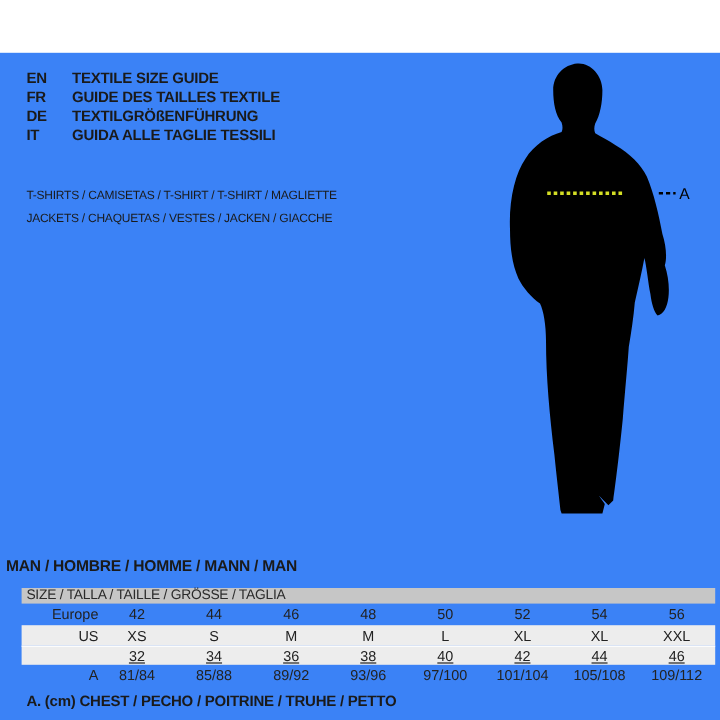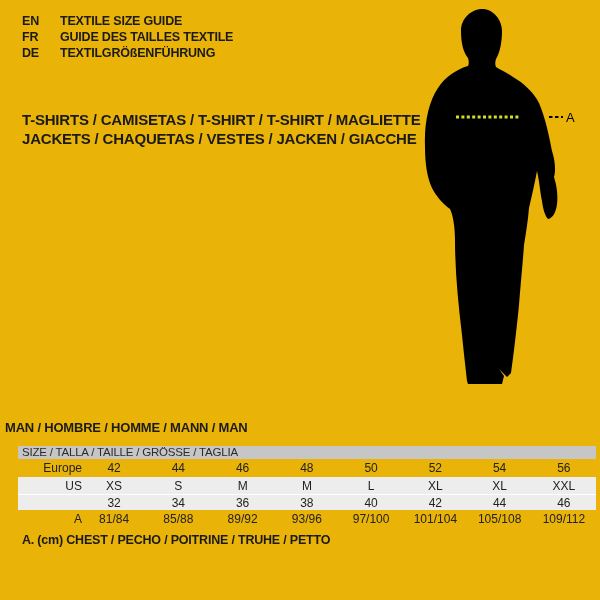--- a/index.html
+++ b/index.html
@@ -8,30 +8,30 @@
     --row-gray:#ededed;
     --ink:#1a1a1a;
   }
   *{margin:0;padding:0;box-sizing:border-box;}
   html,body{width:600px;height:600px;}
   body{
     font-family:"Liberation Sans","DejaVu Sans",sans-serif;
     background:#ffffff;color:var(--ink);
     position:relative;overflow:hidden;
   }
-  .page{position:absolute;inset:0;background:#eab308;}
+  .page{position:absolute;inset:0;background:#3b82f6;margin-top:44px;}
 
   
   .lang-list{position:absolute;left:22px;top:13px;letter-spacing:-0.2px;}
   .lang-row{display:flex;line-height:16px;font-size:12.5px;font-weight:bold;}
   .lang-code{display:inline-block;width:38px;}
 
   
   .category-lines{position:absolute;left:22px;top:110px;
-    font-size:15px;font-weight:bold;line-height:19px;letter-spacing:-0.2px;}
+    font-size:10px;font-weight:normal;line-height:19px;letter-spacing:-0.2px;}
 
   
   .figure-wrap{position:absolute;left:412px;top:5px;width:170px;height:385px;}
   .figure-wrap svg{display:block;}
   .silhouette{fill:#000;}
   .dash-accent{stroke:var(--accent);stroke-width:3;stroke-dasharray:3 2.4;fill:none;}
   .dash-black{stroke:#000;stroke-width:2;stroke-dasharray:3.5 2.5;fill:none;}
   .measure-letter{font-family:"Liberation Sans",sans-serif;font-size:13px;fill:#000;}
 
   
@@ -42,21 +42,21 @@
   .size-table{position:absolute;left:18px;top:446px;width:578px;font-size:12px;color:#222;}
   .t-header{background:var(--header-gray);height:13px;line-height:13px;
     font-size:11.5px;color:#2b2b2b;padding-left:4px;letter-spacing:-0.2px;}
   .t-row{display:flex;align-items:center;}
   .t-row.shaded{background:var(--row-gray);}
   .t-row.sep{border-top:1px solid #ffffff;}
   .t-row .t-label{width:64px;padding-left:4px;text-align:right;}
   .t-row .t-cell{flex:1;text-align:center;}
   .row-europe{height:18px;}
   .row-us{height:17px;}
-  .row-num{height:16px;}
+  .row-num{height:16px;text-decoration:underline;}
   .row-a{height:18px;}
 
   
   .footnote{position:absolute;left:22px;top:533px;
     font-size:12.5px;font-weight:bold;letter-spacing:-0.2px;}
 </style>
 </head>
 <body>
 
 <div class="page">
@@ -66,20 +66,24 @@
       <span class="lang-code">EN</span>
       <span class="lang-label">TEXTILE SIZE GUIDE</span>
     </div>
     <div class="lang-row">
       <span class="lang-code">FR</span>
       <span class="lang-label">GUIDE DES TAILLES TEXTILE</span>
     </div>
     <div class="lang-row">
       <span class="lang-code">DE</span>
       <span class="lang-label">TEXTILGRÖßENFÜHRUNG</span>
+    </div>
+    <div class="lang-row">
+      <span class="lang-code">IT</span>
+      <span class="lang-label">GUIDA ALLE TAGLIE TESSILI</span>
     </div>
   </div>
 
   <div class="category-lines">
     <div>T-SHIRTS / CAMISETAS / T-SHIRT / T-SHIRT / MAGLIETTE</div>
     <div>JACKETS / CHAQUETAS / VESTES / JACKEN / GIACCHE</div>
   </div>
 
   <div class="figure-wrap">
     <svg width="170" height="385" viewBox="0 0 170 385">

